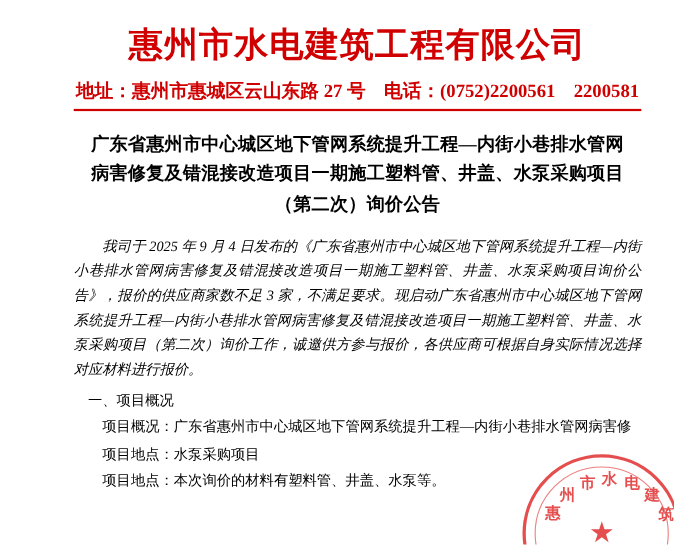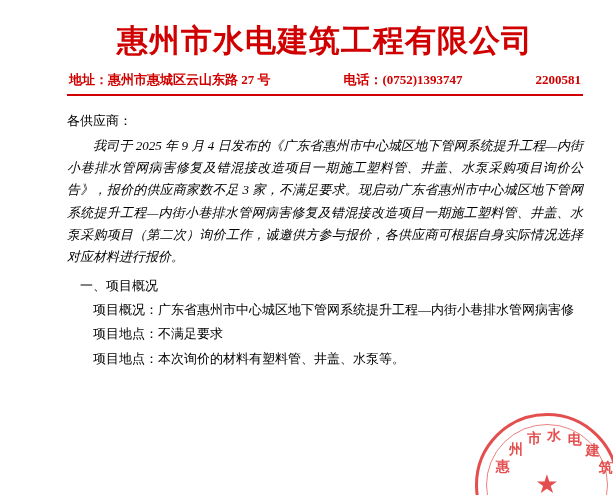--- a/index.html
+++ b/index.html
@@ -34,21 +34,21 @@
     color: #d00000;
     font-size: 31px;
     font-weight: bold;
     letter-spacing: 1px;
     line-height: 1.2;
     white-space: nowrap;
   }
   .contact-row {
     margin-top: 12px;
     color: #d00000;
-    font-size: 13px;
+    font-size: 17px;
     font-weight: bold;
     display: flex;
     justify-content: space-between;
     align-items: baseline;
     padding: 0 2px;
     white-space: nowrap;
   }
   .contact-row .seg {
     display: inline-block;
   }
@@ -145,37 +145,41 @@
 </head>
 <body>
 
 <div class="page">
 
   <div class="letterhead">
     <div class="company-name">惠州市水电建筑工程有限公司</div>
 
     <div class="contact-row">
       <span class="seg"><span>地址：</span><span>惠州市惠城区云山东路 27 号</span></span>
-      <span class="seg"><span>电话：</span><span>(0752)1393747</span></span>
+      <span class="seg"><span>电话：</span><span>(0752)2200561</span></span>
       <span class="seg">2200581</span>
     </div>
 
     <div class="rule"></div>
   </div>
 
+  <div class="doc-title">
+    <span class="line">广东省惠州市中心城区地下管网系统提升工程—内街小巷排水管网</span>
+    <span class="line">病害修复及错混接改造项目一期施工塑料管、井盖、水泵采购项目</span>
+    <span class="line">（第二次）询价公告</span>
+  </div>
 
   <div class="body-block">
-    <p class="salutation">各供应商：</p>
     <p class="para">我司于 2025 年 9 月 4 日发布的《广东省惠州市中心城区地下管网系统提升工程—内街小巷排水管网病害修复及错混接改造项目一期施工塑料管、井盖、水泵采购项目询价公告》，报价的供应商家数不足 3 家，不满足要求。现启动广东省惠州市中心城区地下管网系统提升工程—内街小巷排水管网病害修复及错混接改造项目一期施工塑料管、井盖、水泵采购项目（第二次）询价工作，诚邀供方参与报价，各供应商可根据自身实际情况选择对应材料进行报价。</p>
 
     <p class="section-head">一、项目概况</p>
 
     <p class="item"><span>项目概况：</span><span>广东省惠州市中心城区地下管网系统提升工程—内街小巷排水管网病害修</span></p>
 
-    <p class="item"><span>项目地点：</span><span>不满足要求</span></p>
+    <p class="item"><span>项目地点：</span><span>水泵采购项目</span></p>
 
     <p class="item"><span>项目地点：</span><span>本次询价的材料有塑料管、井盖、水泵等。</span></p>
   </div>
 
   <div class="seal">
     <div class="seal-inner"></div>
     <div class="seal-star">★</div>
     <div class="seal-text">
       <span style="transform: rotate(-62deg) translate(0,-58px) rotate(62deg);">惠</span>
       <span style="transform: rotate(-41deg) translate(0,-58px) rotate(41deg);">州</span>

